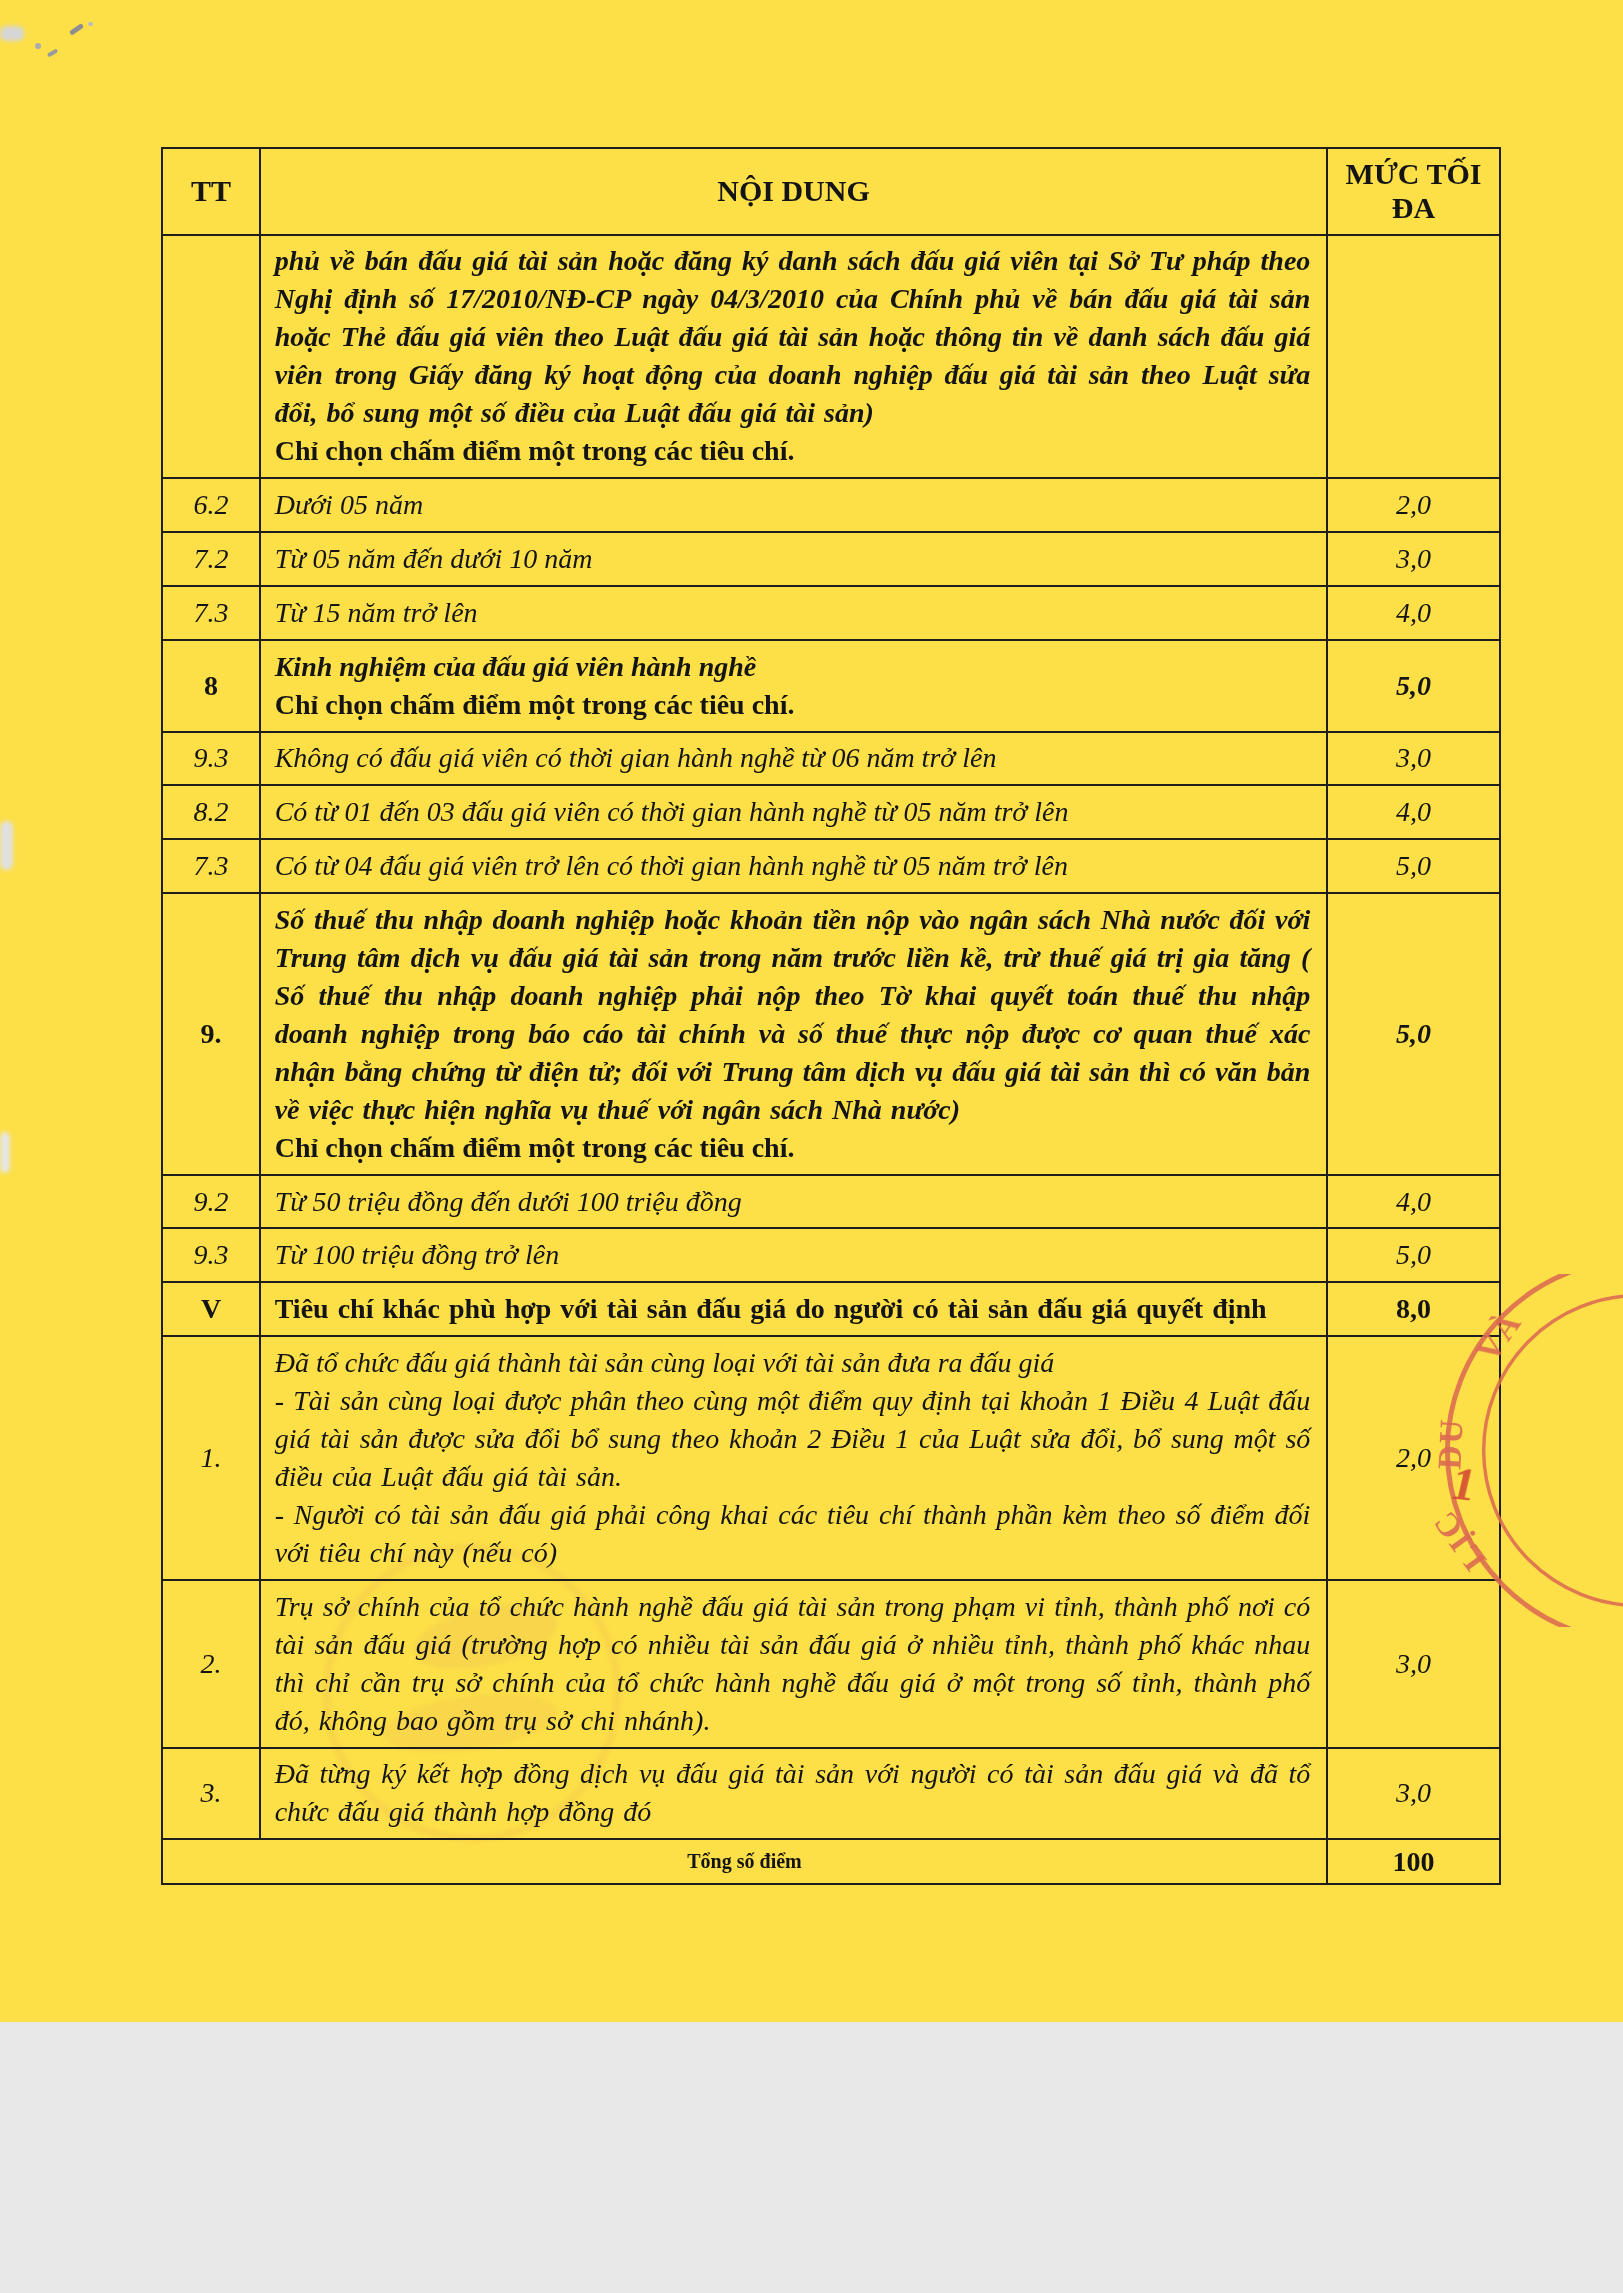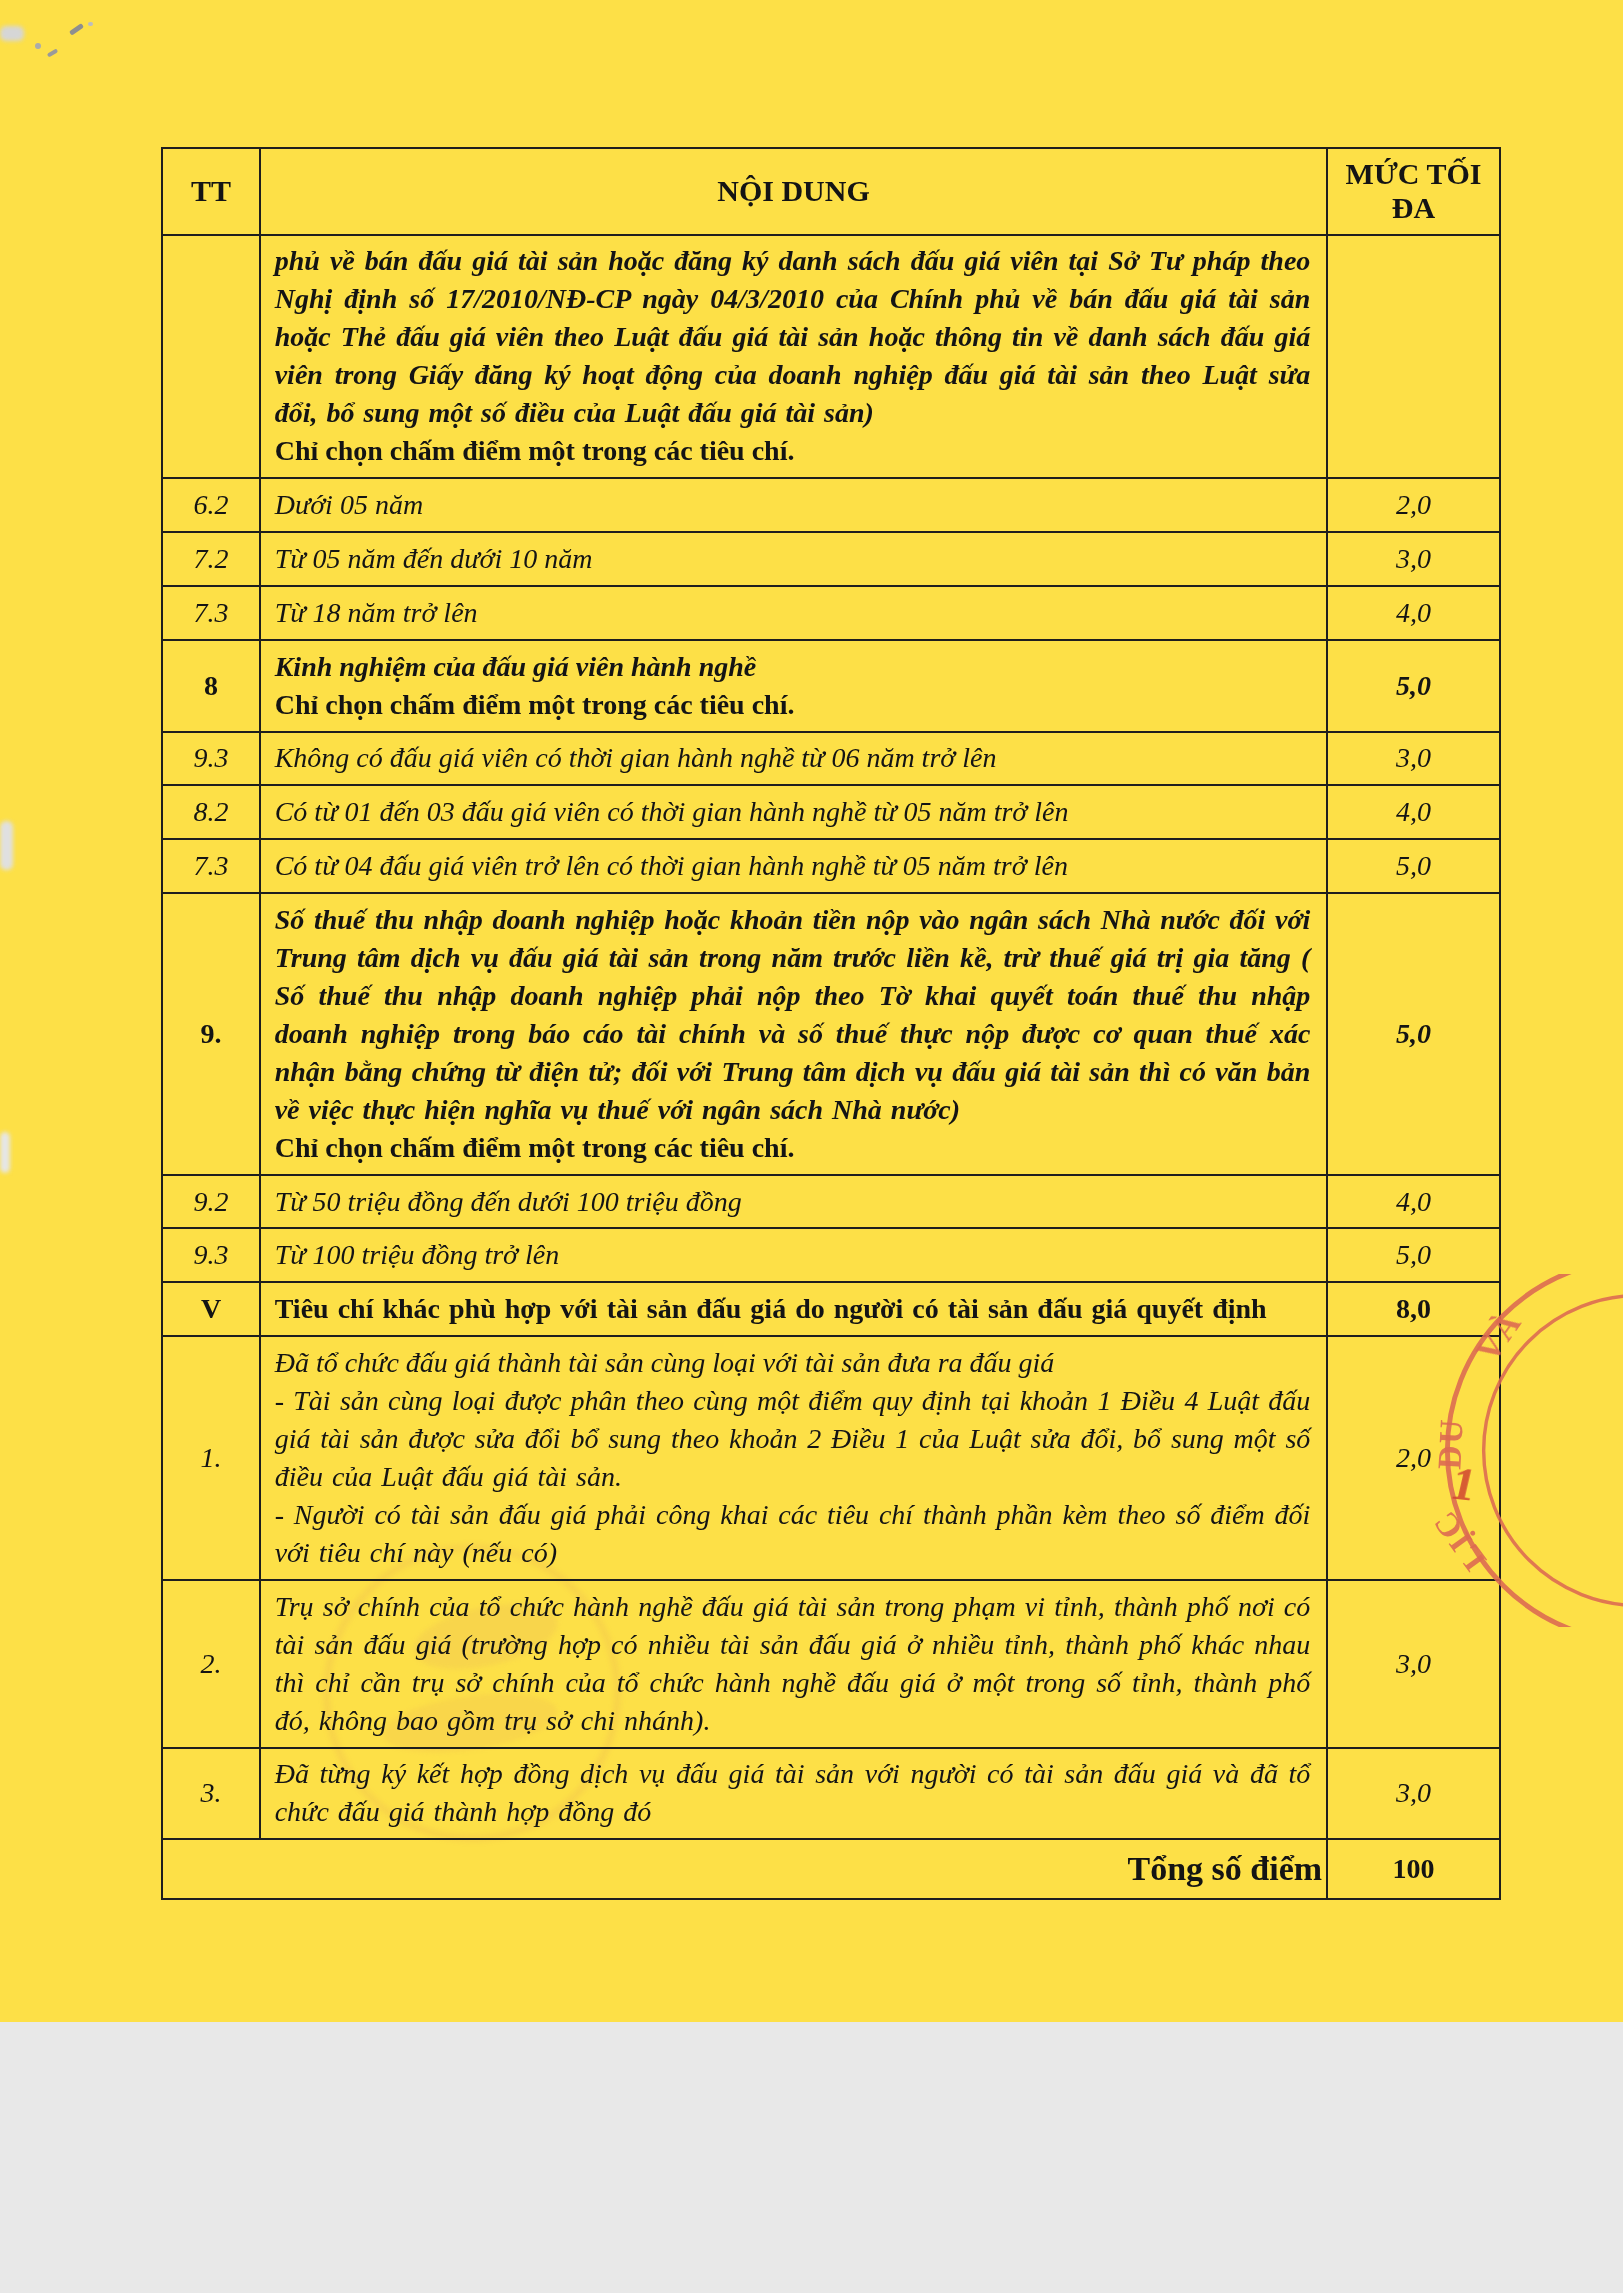--- a/index.html
+++ b/index.html
@@ -39,21 +39,21 @@
     text-align:center;vertical-align:middle;
     font-size:28px;padding:5px 2px;
   }
   .para{margin:0;}
   .para.just{text-align:justify;word-spacing:2px;}
   .i{font-style:italic;}
   .b{font-weight:bold;}
   .bi{font-weight:bold;font-style:italic;}
   .r{font-style:normal;font-weight:bold;}
   td.total-label{
-    text-align:right;font-weight:bold;font-size:34px;
+    text-align:center;font-weight:bold;font-size:20px;
     padding:9.8px 3.9px;vertical-align:middle;border-radius:25px;
   }
   td.total-val{
     text-align:center;font-weight:bold;font-size:28px;vertical-align:middle;margin-top:44px;
   }
   
   .speck{position:absolute;background:#8f8f8f;border-radius:2px;}
   .smudge{position:absolute;border-radius:5.9px;filter:blur(2px);}
   .bleed{position:absolute;border-radius:50%;filter:blur(2.9px);}
   .stamp-svg{position:absolute;left:1411px;top:1274px;}
@@ -115,21 +115,21 @@
         <tr>
           <td class="tt i">7.2</td>
           <td class="content">
             <div class="para i">Từ 05 năm đến dưới 10 năm</div>
           </td>
           <td class="val i">3,0</td>
         </tr>
         <tr>
           <td class="tt i">7.3</td>
           <td class="content">
-            <div class="para i">Từ 18 năm trở lên</div>
+            <div class="para i">Từ 15 năm trở lên</div>
           </td>
           <td class="val i">4,0</td>
         </tr>
         <tr>
           <td class="tt b">8</td>
           <td class="content">
             <div class="para bi">Kinh nghiệm của đấu giá viên hành nghề</div>
             <div class="para r">Chỉ chọn chấm điểm một trong các tiêu chí.</div>
           </td>
           <td class="val bi">5,0</td>

